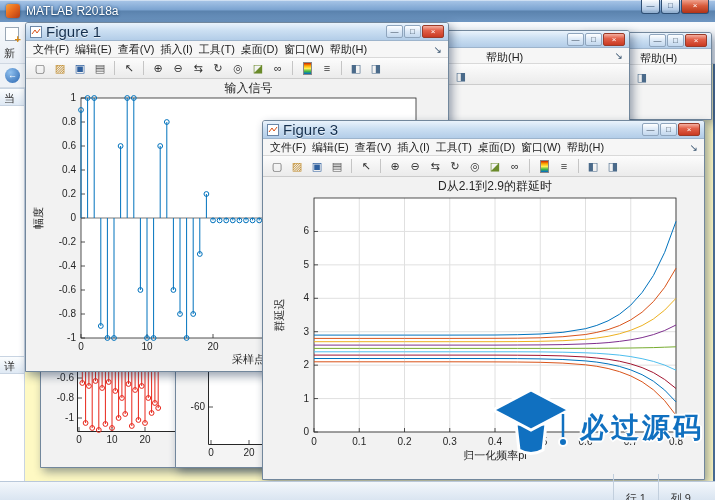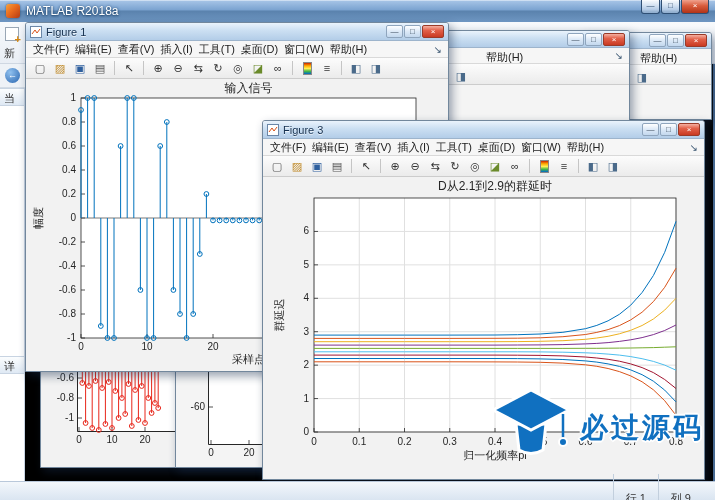--- a/index.html
+++ b/index.html
@@ -1,18 +1,18 @@
 <!DOCTYPE html>
 <html><head>
 <meta charset="utf-8">
 <style>
   html,body{margin:0;padding:0;background:#222;}
   *{box-sizing:border-box;}
   #screen{position:relative;width:715px;height:500px;overflow:hidden;
-    font-family:"Liberation Sans","DejaVu Sans",sans-serif;background:#000000;
+    font-family:"Liberation Sans","DejaVu Sans",sans-serif;background:#fef9c3;
     box-shadow:inset 0 0 0 2px #4a6d96;}
   svg text{font-family:"Liberation Sans","DejaVu Sans",sans-serif;}
 
   
   .mw-titlebar{position:absolute;left:0;top:0;right:0;height:22px;z-index:1;
     background:linear-gradient(180deg,#a9c6e8 0%,#7ba3d0 45%,#5a82ad 50%,#6e96c2 100%);
     display:flex;align-items:center;padding:0 6px;box-shadow:inset 0 1px 0 rgba(255,255,255,.45);}
   .mw-logo{width:14px;height:14px;border-radius:3px;margin-right:6px;
     background:linear-gradient(135deg,#f6a23c 0%,#e96b1f 45%,#b33a12 100%);box-shadow:0 0 2px #23456b;}
   .mw-title{font-size:12px;color:#fff;text-shadow:0 1px 2px #234a72,0 0 3px #234a72;}
@@ -42,21 +42,21 @@
     background:linear-gradient(#f3f7fb,#dae5f1);border-top:1px solid #b9c8da;
     display:flex;justify-content:flex-end;align-items:center;font-size:11px;color:#333;}
   .sb-cell{border-left:1px solid #c2cfdd;padding:17px 12px 2px;}
   .sb-pad{width:12px;}
 
   
   .win{position:absolute;border:1px solid #72879c;background:#ececec;
     border-radius:3px 3px 0 0;box-shadow:3px 4px 10px rgba(25,45,75,.45);}
   .titlebar{height:18px;display:flex;align-items:center;padding:0 4px;border-radius:2px 2px 0 0;
     background:linear-gradient(#eaf3fc,#cbdff2 45%,#b3cde8);border-bottom:1px solid #9db4cc;}
-  .wtitle{font-size:11px;color:#15304f;margin-left:4px;text-shadow:0 1px 0 rgba(255,255,255,.7);}
+  .wtitle{font-size:15px;color:#15304f;margin-left:4px;text-shadow:0 1px 0 rgba(255,255,255,.7);}
   .winbtns{margin-left:auto;display:flex;gap:1px;}
   .wbtn{width:17px;height:13px;border:1px solid #8fa5bd;border-radius:2px;font-size:8px;
     line-height:11px;text-align:center;color:#345;
     background:linear-gradient(#ffffff,#dce9f7 50%,#c3d8ee);}
   .wbtn.close{width:22px;background:linear-gradient(#f5b0a1,#e2614a 40%,#c93a22);
     color:#fff;border-color:#9a3a28;}
   .menubar{position:relative;height:17px;background:#f6f6f6;border-bottom:1px solid #d9d9d9;
     display:flex;align-items:center;font-size:11px;color:#222;padding:0 4px;}
   .menu-item{padding:1px 3px;white-space:nowrap;}
   .dock{order:99;margin-left:auto;color:#35526e;font-size:10px;padding-right:2px;}

